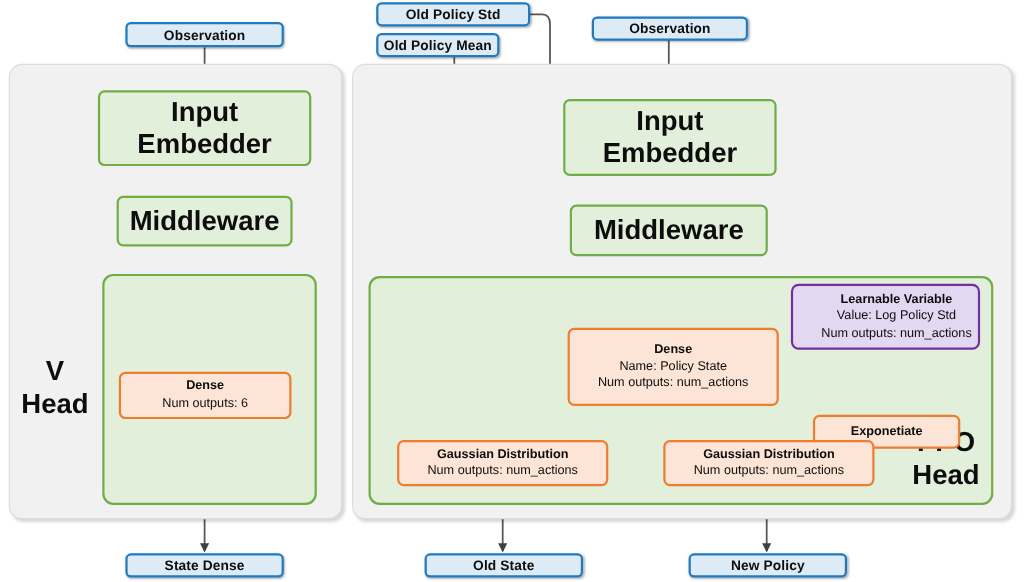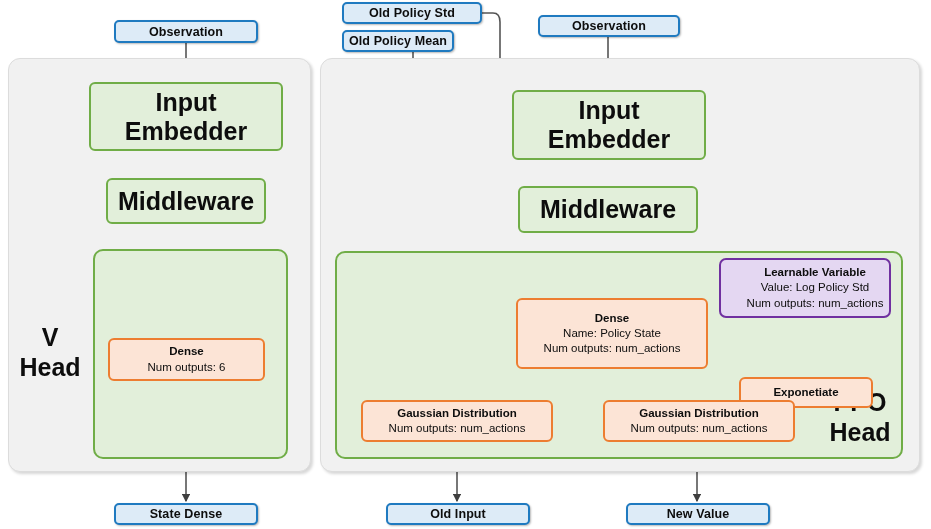--- a/index.html
+++ b/index.html
@@ -205,18 +205,18 @@
   <span class="t1">Gaussian Distribution</span>
   <span>Num outputs: num_actions</span>
 </div>
 
 <div class="node op" style="left:603px; top:400px; width:192px; height:42px;">
   <span class="t1">Gaussian Distribution</span>
   <span>Num outputs: num_actions</span>
 </div>
 
 <div class="node io" style="left:386px; top:503px; width:144px; height:22px;">
-  <span>Old Input</span>
+  <span>Old State</span>
 </div>
 
 <div class="node io" style="left:626px; top:503px; width:144px; height:22px;">
-  <span>New Value</span>
+  <span>New Policy</span>
 </div>
 
 </body></html>

